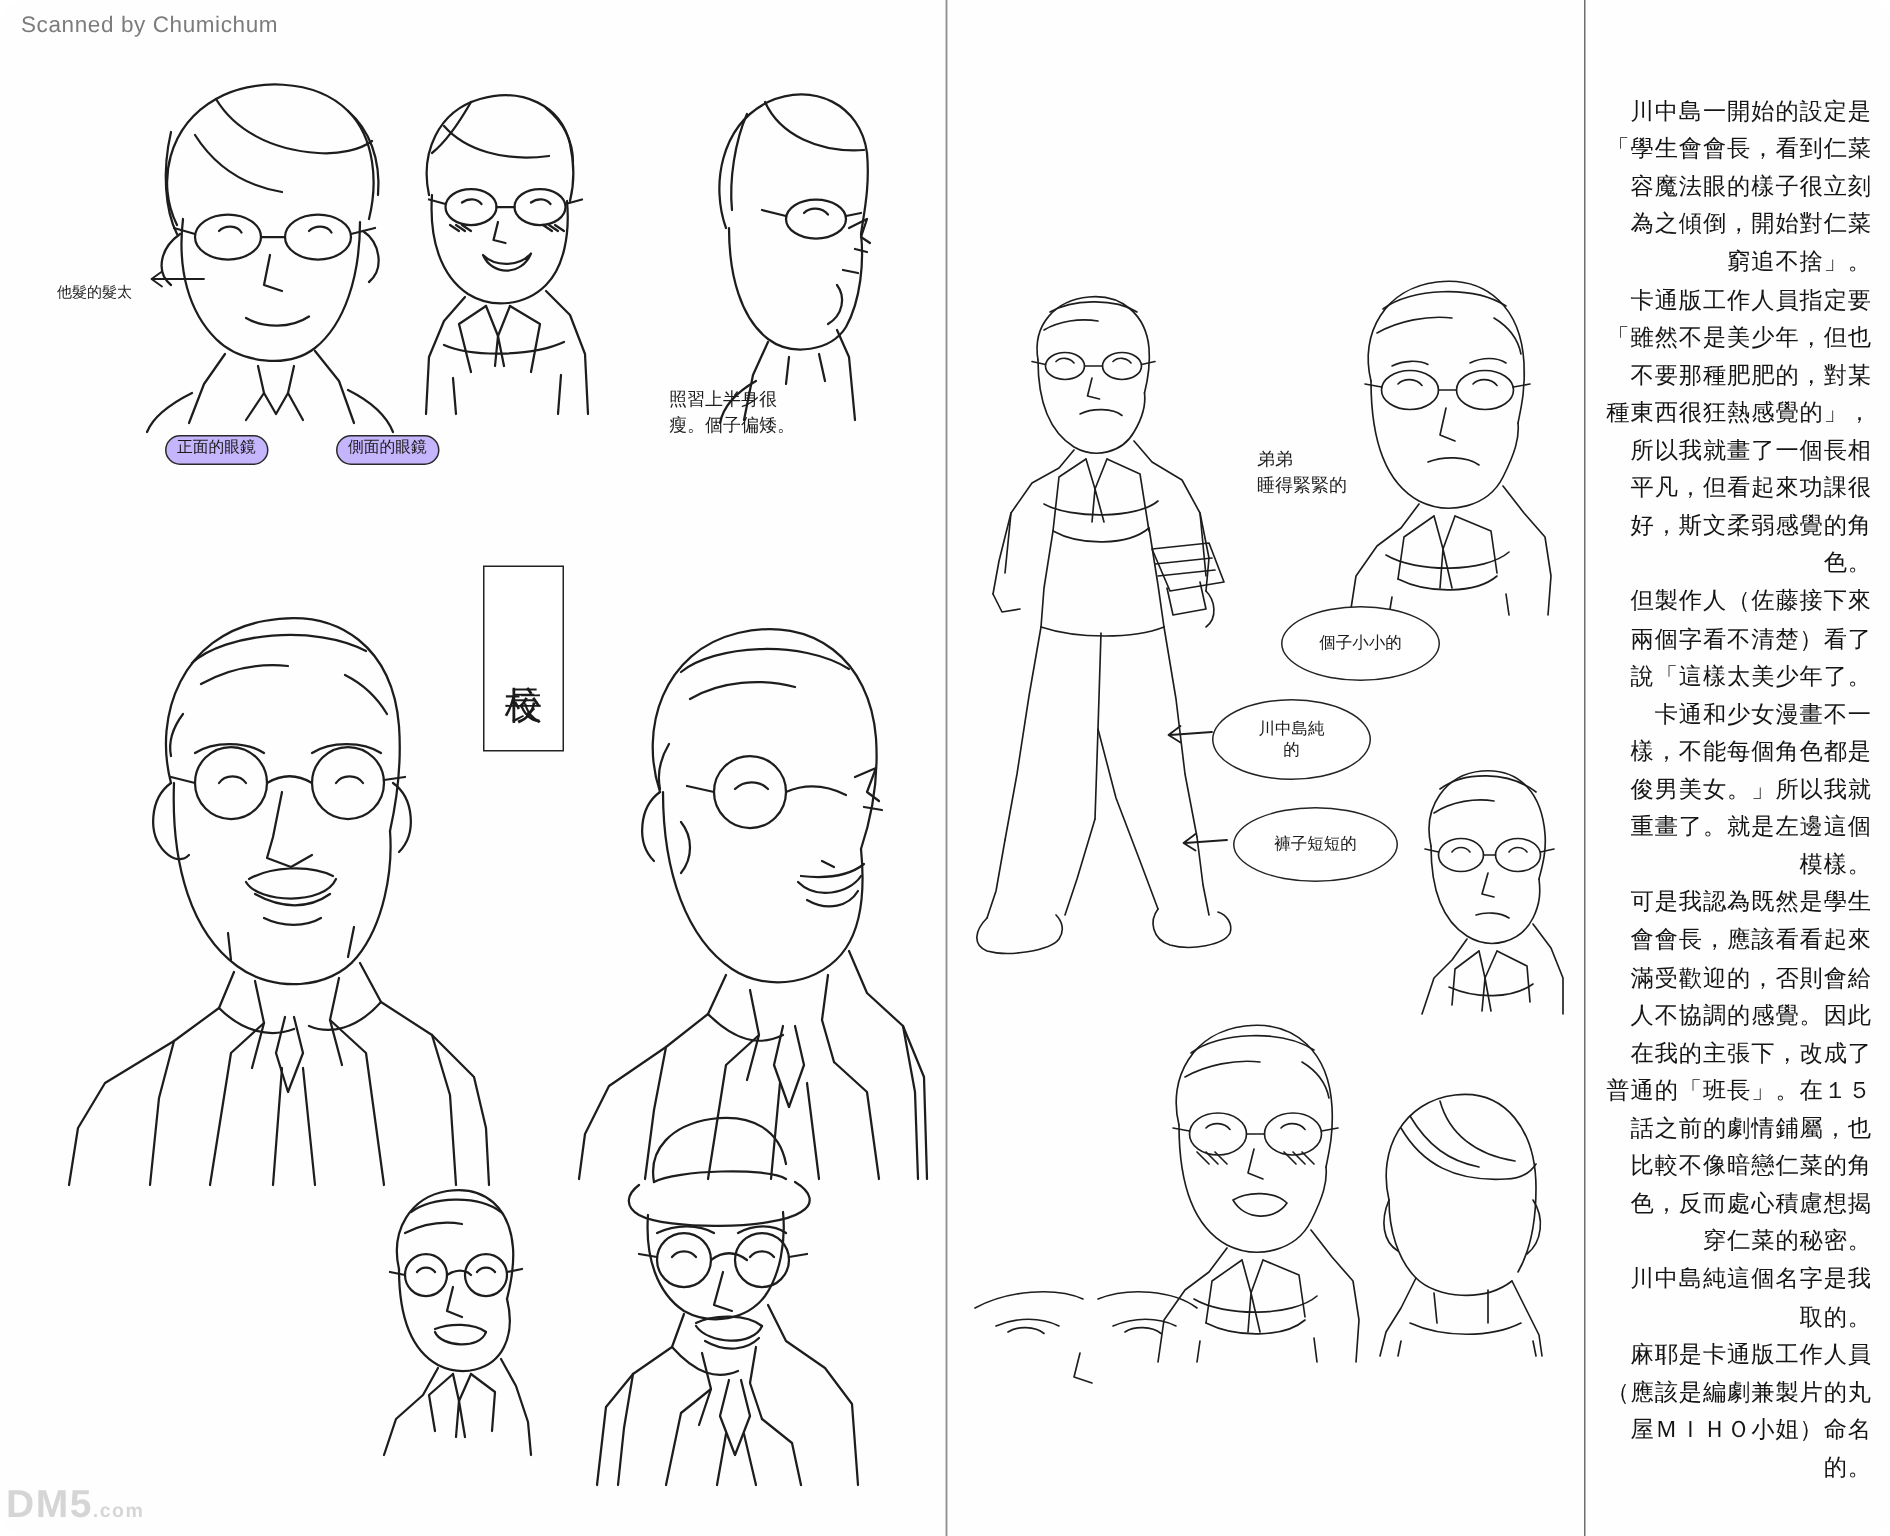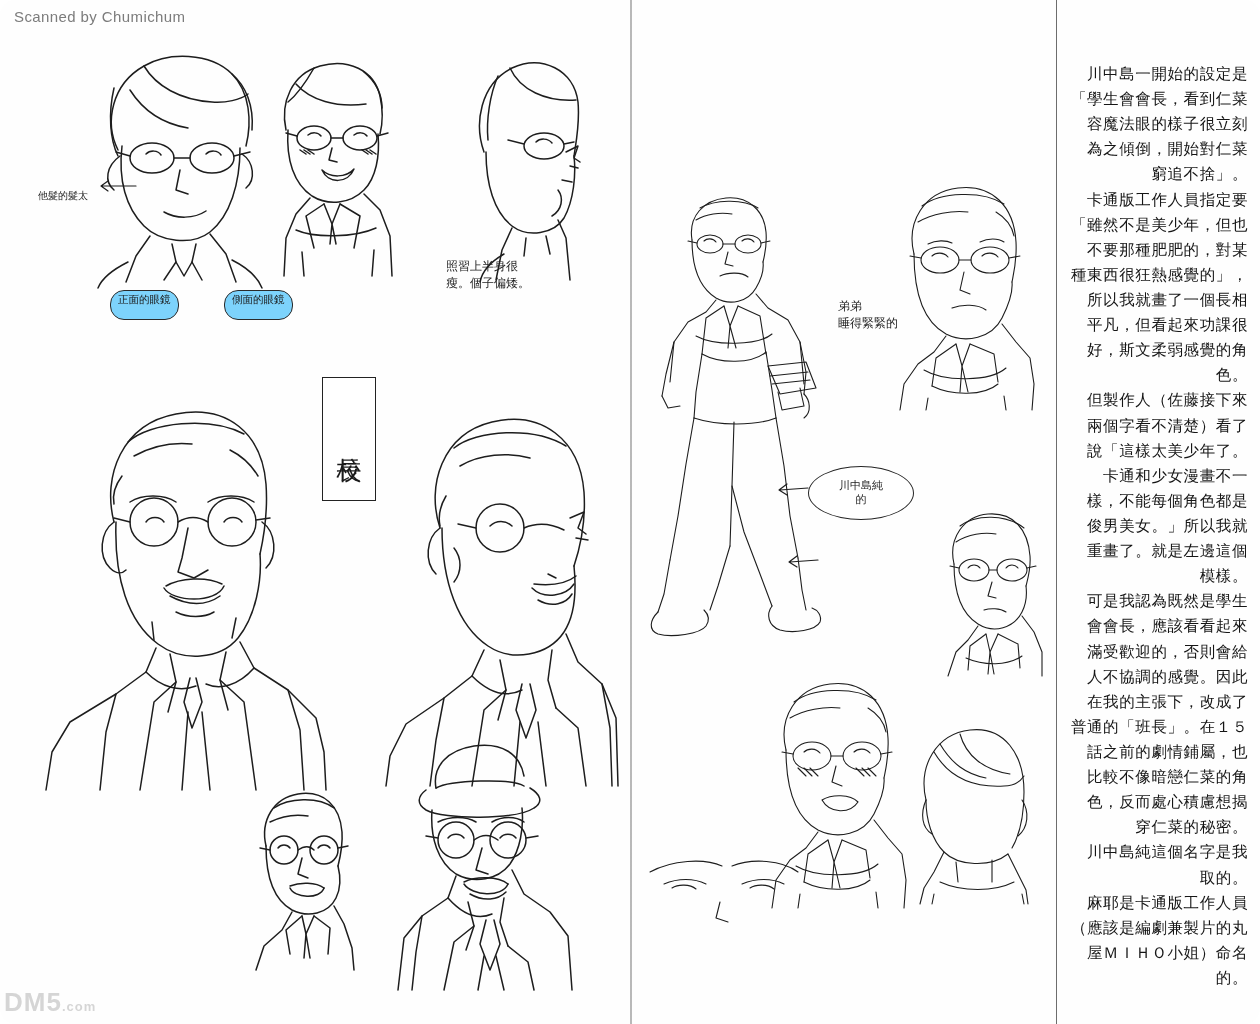--- a/index.html
+++ b/index.html
@@ -122,26 +122,26 @@
     line-height: 1.45;
     color: #1d1d1d;
     white-space: pre-line;
   }
 
   
   .pill {
     position: absolute;
     border: 1.2px solid #2a2a2a;
     border-radius: 14px;
-    padding: 2px 7px 13px;
+    padding: 2px 7px 3px;
     font-size: 10.5px;
     line-height: 1.2;
-    background: #7dd3fc;
+    background: #c4b5fd;
     white-space: nowrap;
-    font-family: Liberation Sans, sans-serif;
+    font-family: Liberation Mono, monospace;
   }
 
   
   .balloon {
     position: absolute;
     border: 1.3px solid #242424;
     border-radius: 50%/50%;
     display: flex;
     align-items: center;
     justify-content: center;
@@ -585,22 +585,24 @@
       <path d="M6 14 C28 2 60 0 78 8"></path>
       <path d="M88 8 C108 0 138 2 154 14"></path>
       <path d="M20 26 C34 20 50 20 62 26"></path>
       <path d="M98 26 C112 20 128 20 140 26"></path>
       <path d="M28 30 C34 26 46 26 52 31"></path>
       <path d="M106 30 C112 26 124 26 130 31"></path>
       <path d="M76 44 L72 60 L84 64"></path>
     </svg>
   </div>
 
+  <div class="balloon" style="left:854px; top:404px; width:92px; height:40px;">個子小小的</div>
   <div class="balloon" style="left:808px; top:466px; width:92px; height:44px;">川中島純
 的</div>
+  <div class="balloon" style="left:822px; top:538px; width:96px; height:40px;">褲子短短的</div>
 
   <div class="ink arrow" style="left:776px; top:480px;">
     <svg width="34" height="18" viewBox="0 0 34 18">
         <path d="M32 8 L4 10 M11 4 L3 10 L11 15"></path>
       </svg>
   </div>
   <div class="ink arrow" style="left:786px; top:552px;">
     <svg width="34" height="18" viewBox="0 0 34 18">
         <path d="M32 8 L4 10 M11 4 L3 10 L11 15"></path>
       </svg>

